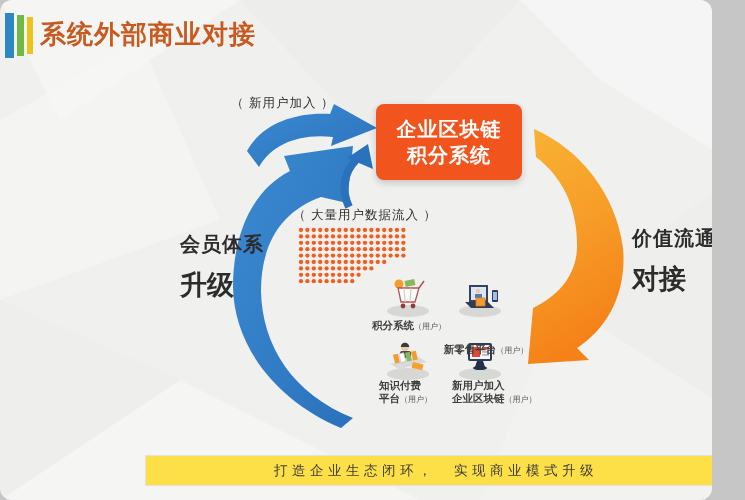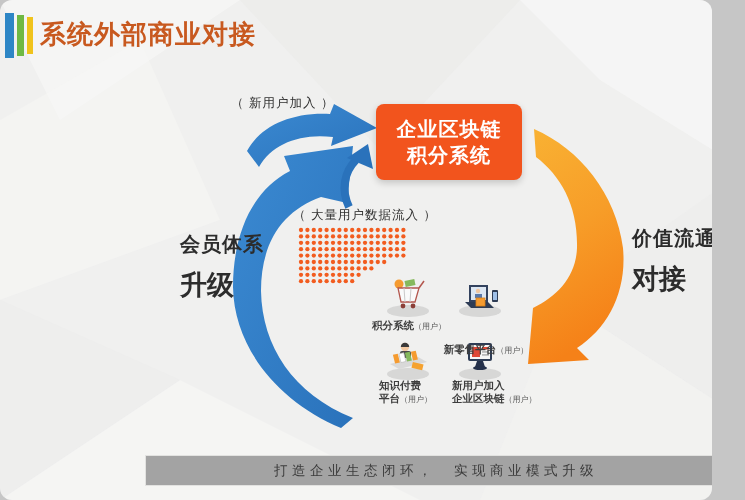--- a/index.html
+++ b/index.html
@@ -43,21 +43,21 @@
   .plabel{position:absolute;font-size:10.5px;font-weight:600;color:#3d3d3d;white-space:nowrap;line-height:13px;}
   .plabel .sfx{font-size:8px;font-weight:400;color:#555;}
   .plabel.center{text-align:center;}
   #plabel-0{left:366px;top:319px;width:86px;}
   #plabel-1{left:440px;top:319px;width:92px;margin-top:24px;}
   #plabel-2{left:379px;top:379px;}
   #plabel-3{left:452px;top:379px;}
 
   
   #footer-bar{position:absolute;left:145px;top:455px;width:582px;height:31px;
-    background:#a3a3a3;border:1px solid #e2e2e0;box-sizing:border-box;
+    background:#fde047;border:1px solid #e2e2e0;box-sizing:border-box;
     display:flex;align-items:center;justify-content:center;}
   #footer-text{font-size:13.5px;letter-spacing:4.5px;color:#3b3b3b;font-weight:500;white-space:nowrap;}
 
   
   .blue-fill{fill:url(#bluegrad);}
   .blue-stroke{stroke:var(--accent-blue,#2e7bc4);fill:none;}
   .blue-solid{fill:var(--accent-blue,#2e7bc4);}
   .dot{fill:var(--dots,#f25c1f);}
   .og-s1{stop-color:var(--arc-orange-light,#f9b233);}
   .og-s2{stop-color:var(--arc-orange-mid,#f79d28);}

